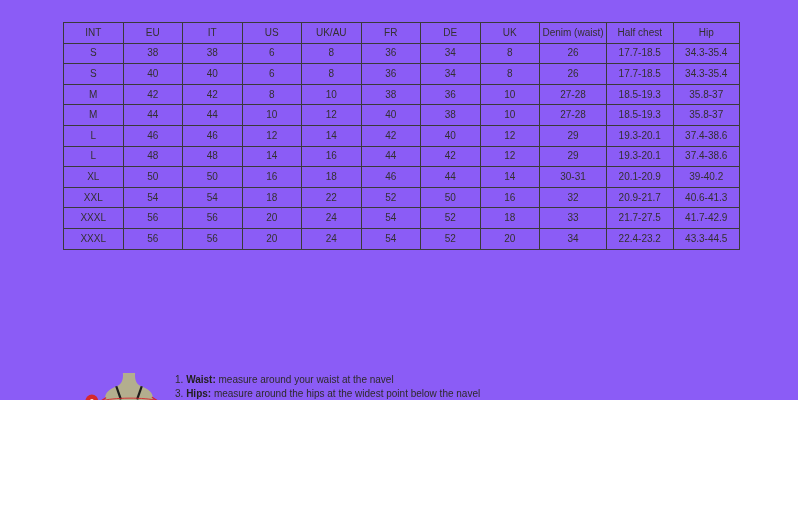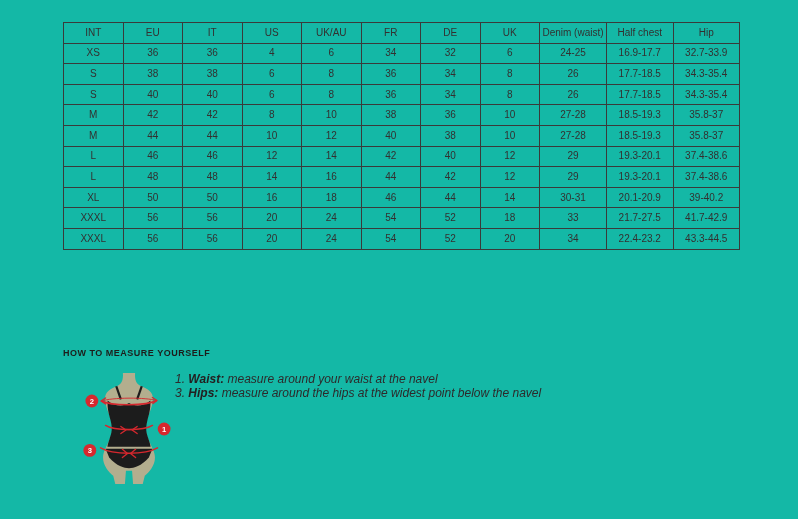--- a/index.html
+++ b/index.html
@@ -6,21 +6,21 @@
     --accent:#d7282e;
     --skin:#b3ae8e;
     --garment:#1c1c1c;
     --border:#3a3a3a;
     --text:#333030;
     --heading:#1d1d1b;
   }
   *{box-sizing:border-box;}
   html,body{margin:0;padding:0;background:#ffffff;}
   .page{
-    position:relative;width:798px;height:519px;background:#14b8a6;
+    position:relative;width:798px;height:400px;background:#8b5cf6;
     font-family:"Liberation Sans",sans-serif;color:var(--text);overflow:hidden;
   }
   
   table.size-table{
     position:absolute;left:63px;top:22px;width:676px;
     border-collapse:collapse;table-layout:fixed;
   }
   .size-table th,.size-table td{
     border:1px solid var(--border);
     font-weight:400;font-size:10px;line-height:10px;
@@ -31,21 +31,21 @@
   
   .measure{position:absolute;left:63px;top:348px;width:680px;height:165px;}
   .measure h2{
     margin:0;font-size:9px;line-height:10px;font-weight:700;
     letter-spacing:.5px;color:var(--heading);
   }
   .figure{position:absolute;left:15px;top:24px;width:102px;height:114px;}
   .figure svg{display:block;width:102px;height:114px;}
   ol.steps{
     position:absolute;left:112px;top:27px;margin:0;padding:0;list-style:none;
-    font-size:12px;line-height:9.5px;color:#2d2a2b;font-style:italic;
+    font-size:10px;line-height:9.5px;color:#2d2a2b;
   }
   ol.steps li{margin:0 0 4.5px 0;white-space:nowrap;}
   ol.steps b{font-weight:700;color:#232021;}
 </style>
 </head>
 <body>
 
 <div class="page">
 
   <table class="size-table">
@@ -72,33 +72,20 @@
           <th>FR</th>
           <th>DE</th>
           <th>UK</th>
           <th>Denim (waist)</th>
           <th>Half chest</th>
           <th>Hip</th>
         </tr>
     </thead>
     <tbody id="table-body">
         <tr>
-          <td>XS</td>
-          <td>36</td>
-          <td>36</td>
-          <td>4</td>
-          <td>6</td>
-          <td>34</td>
-          <td>32</td>
-          <td>6</td>
-          <td>24-25</td>
-          <td>16.9-17.7</td>
-          <td>32.7-33.9</td>
-        </tr>
-        <tr>
           <td>S</td>
           <td>38</td>
           <td>38</td>
           <td>6</td>
           <td>8</td>
           <td>36</td>
           <td>34</td>
           <td>8</td>
           <td>26</td>
           <td>17.7-18.5</td>
@@ -176,20 +163,33 @@
           <td>16</td>
           <td>18</td>
           <td>46</td>
           <td>44</td>
           <td>14</td>
           <td>30-31</td>
           <td>20.1-20.9</td>
           <td>39-40.2</td>
         </tr>
         <tr>
+          <td>XXL</td>
+          <td>54</td>
+          <td>54</td>
+          <td>18</td>
+          <td>22</td>
+          <td>52</td>
+          <td>50</td>
+          <td>16</td>
+          <td>32</td>
+          <td>20.9-21.7</td>
+          <td>40.6-41.3</td>
+        </tr>
+        <tr>
           <td>XXXL</td>
           <td>56</td>
           <td>56</td>
           <td>20</td>
           <td>24</td>
           <td>54</td>
           <td>52</td>
           <td>18</td>
           <td>33</td>
           <td>21.7-27.5</td>
@@ -205,21 +205,20 @@
           <td>52</td>
           <td>20</td>
           <td>34</td>
           <td>22.4-23.2</td>
           <td>43.3-44.5</td>
         </tr>
       </tbody>
   </table>
 
   <section class="measure">
-    <h2>HOW TO MEASURE YOURSELF</h2>
 
     <div class="figure">
       <svg viewBox="0 0 100 112" xmlns="http://www.w3.org/2000/svg">
 
         <path style="fill:var(--skin)" d="M44,1 C44.5,7 43,11.5 39,13.5 C31,16.5 26.5,20 26.5,26
              C26.5,34 30.5,40 32.5,48 C34.5,56 33.5,60 31,66
              C28,73.5 24.5,78 24.5,84 C24.5,92 30,98 34.5,102
              L36.5,110 L46,110 L47,97 L53,97 L54,110 L63.5,110 L65.5,102
              C70,98 75.5,92 75.5,84 C75.5,78 72,73.5 69,66
              C66.5,60 65.5,56 67.5,48 C69.5,40 73.5,34 73.5,26

